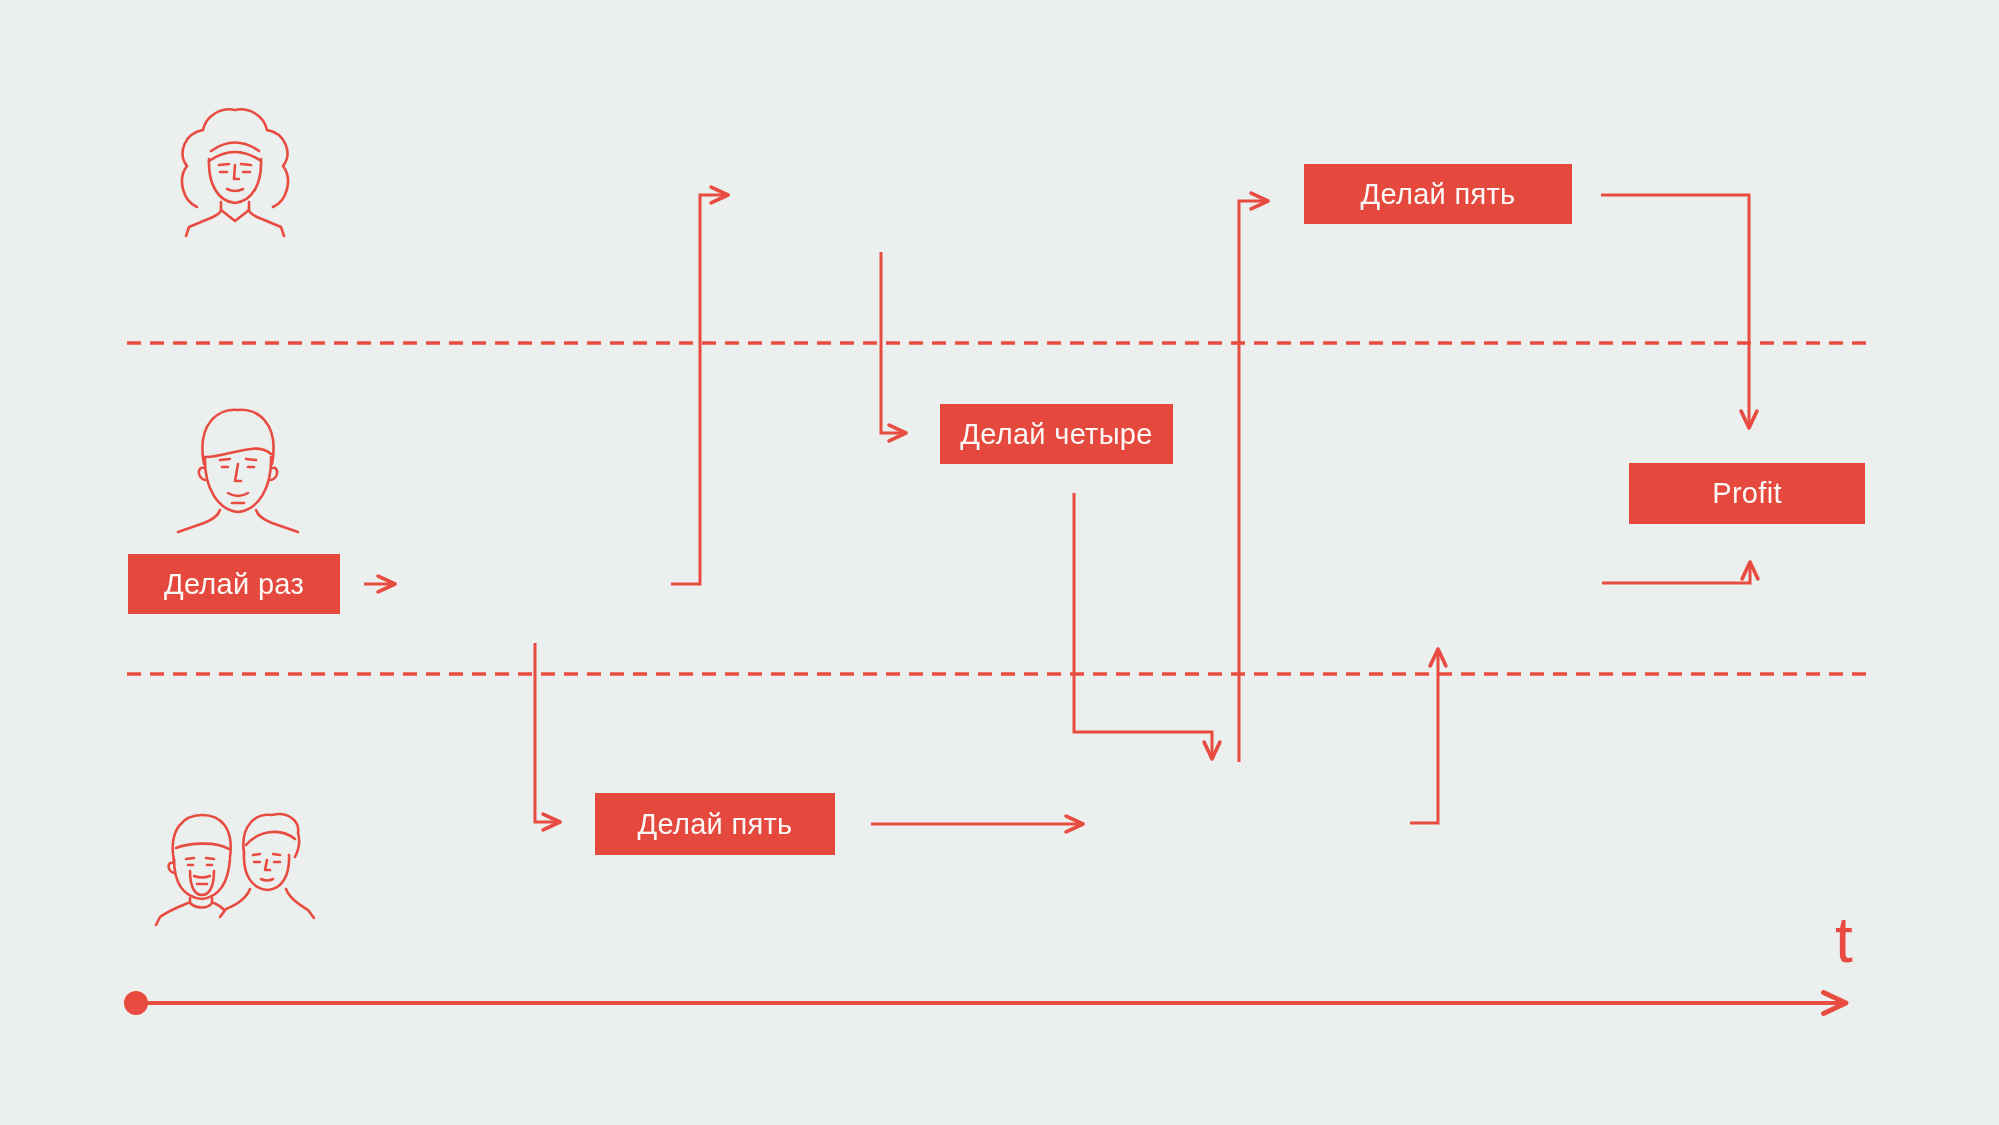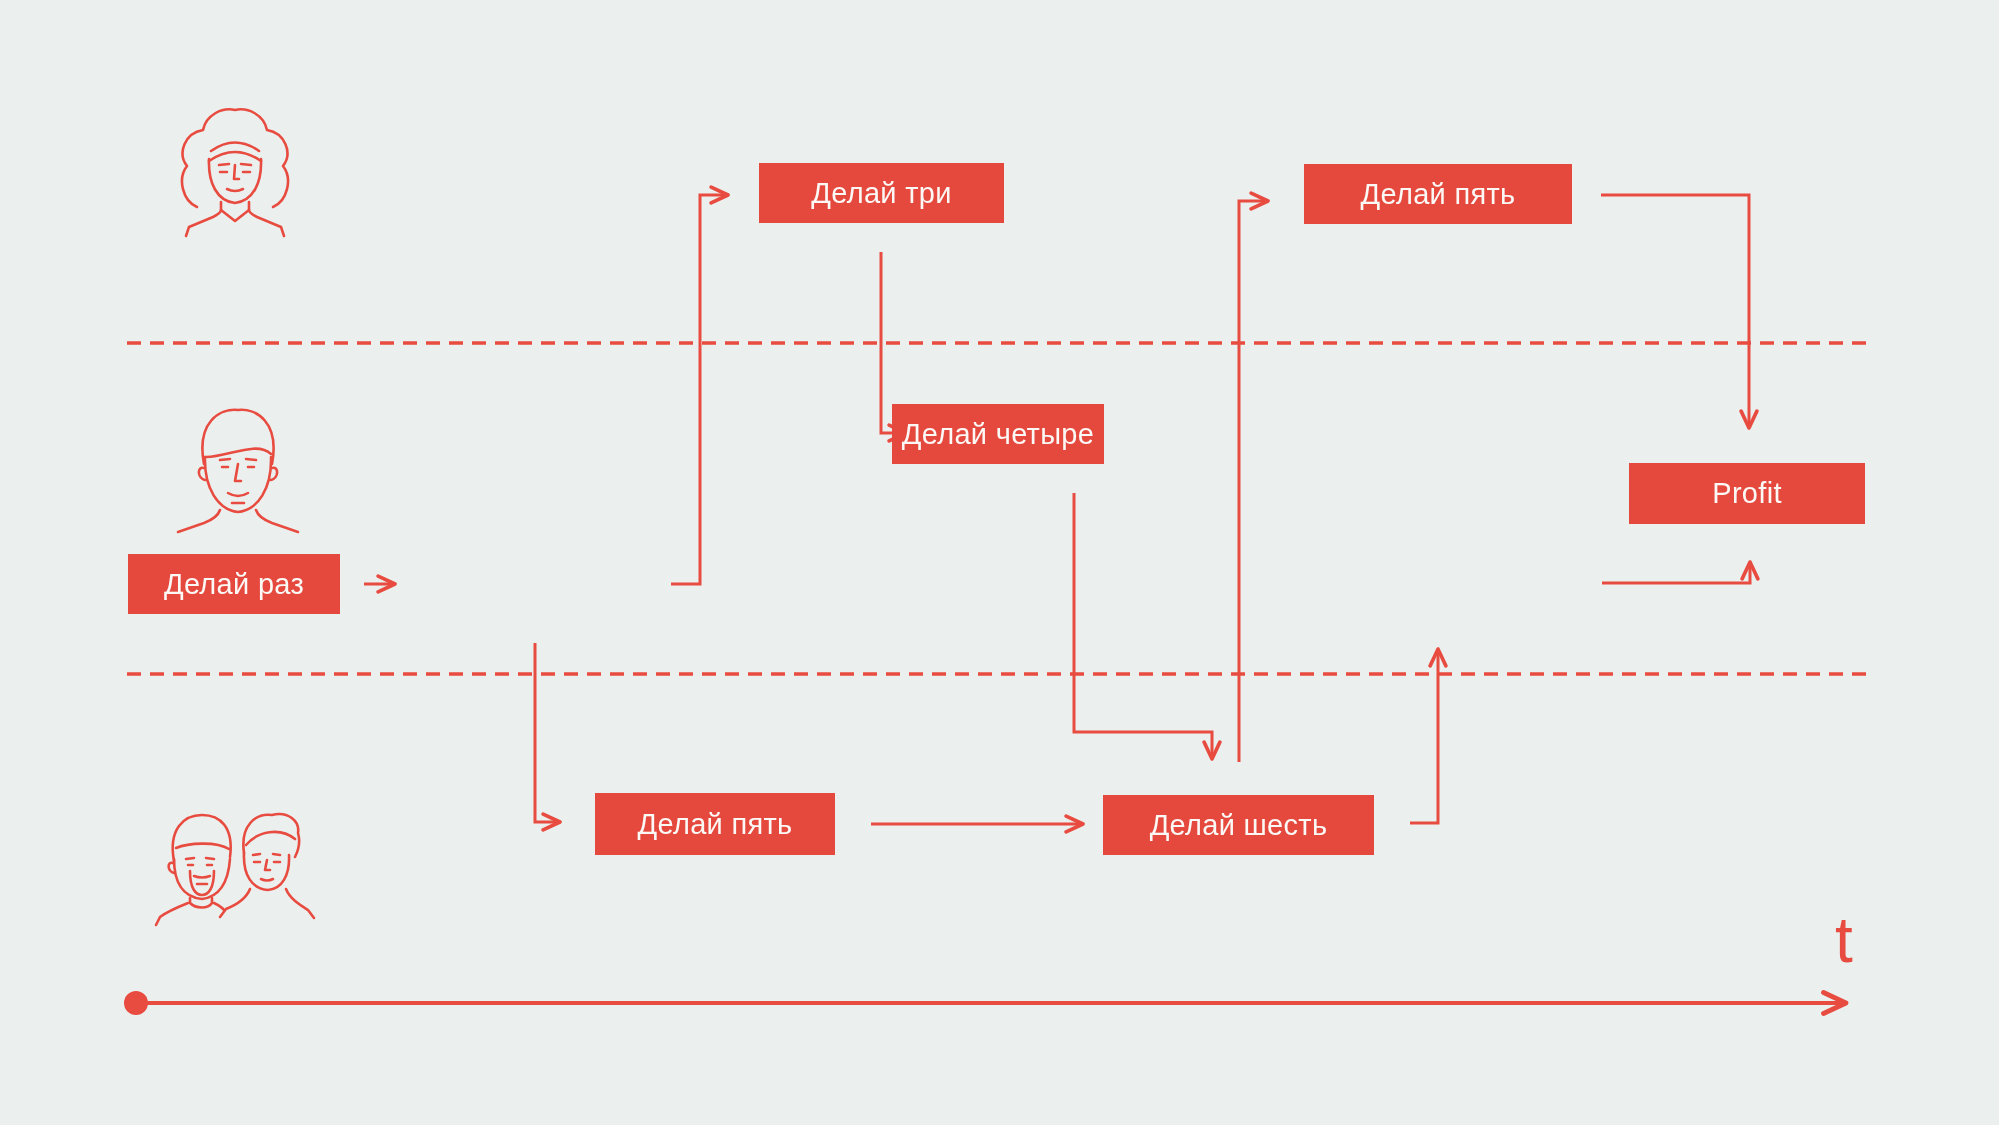--- a/index.html
+++ b/index.html
@@ -105,22 +105,20 @@
     <path d="M96,50 C95,72 104,86 120,87 C134,86 142,72 141,52"></path>
     <path d="M105,52 L112,51 M125,51 L132,52"></path>
     <path d="M106,59 L112,59 M126,59 L132,59"></path>
     <path d="M119,57 L117,67 L122,67"></path>
     <path d="M113,76 Q119,79 125,76"></path>
     <path d="M102,86 C98,96 88,102 78,106 L72,114"></path>
     <path d="M138,86 C142,96 152,102 160,107 L166,115"></path>
   </svg>
 
   <div class="node" style="left:128px;top:554px;width:212px;height:60px">Делай раз</div>
-  <div class="node" style="left:759px;top:163px;width:245px;height:60px">Делай три</div>
-  <div class="node" style="left:892px;top:404px;width:212px;height:60px">Делай четыре</div>
+  <div class="node" style="left:940px;top:404px;width:233px;height:60px">Делай четыре</div>
   <div class="node" style="left:595px;top:793px;width:240px;height:62px">Делай пять</div>
-  <div class="node" style="left:1103px;top:795px;width:271px;height:60px">Делай шесть</div>
   <div class="node" style="left:1304px;top:164px;width:268px;height:60px">Делай пять</div>
   <div class="node" style="left:1629px;top:463px;width:236px;height:61px">Profit</div>
 
   <div class="t-label">t</div>
 
 </div>
 
 </body></html>

